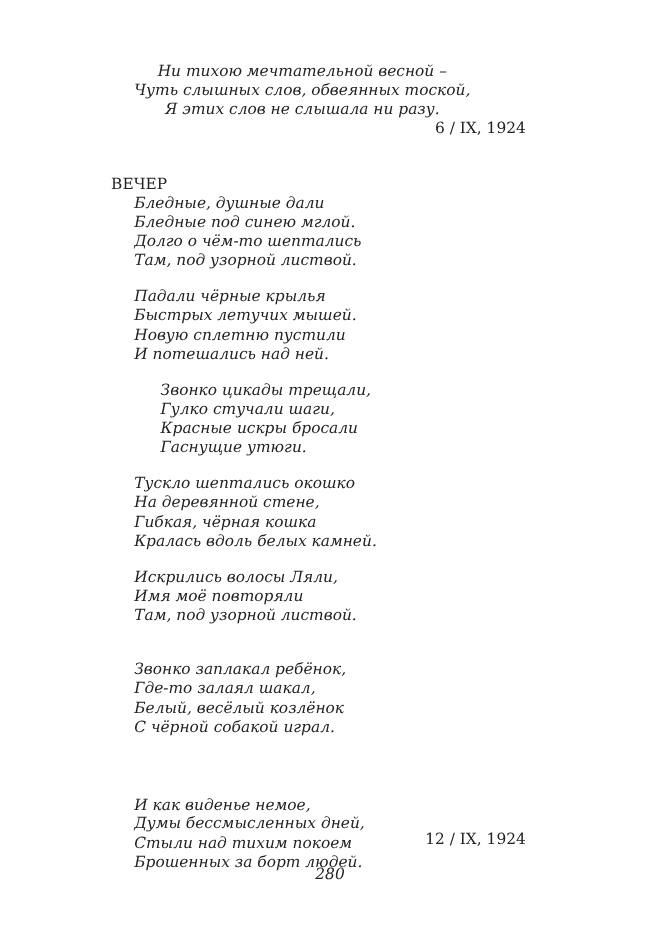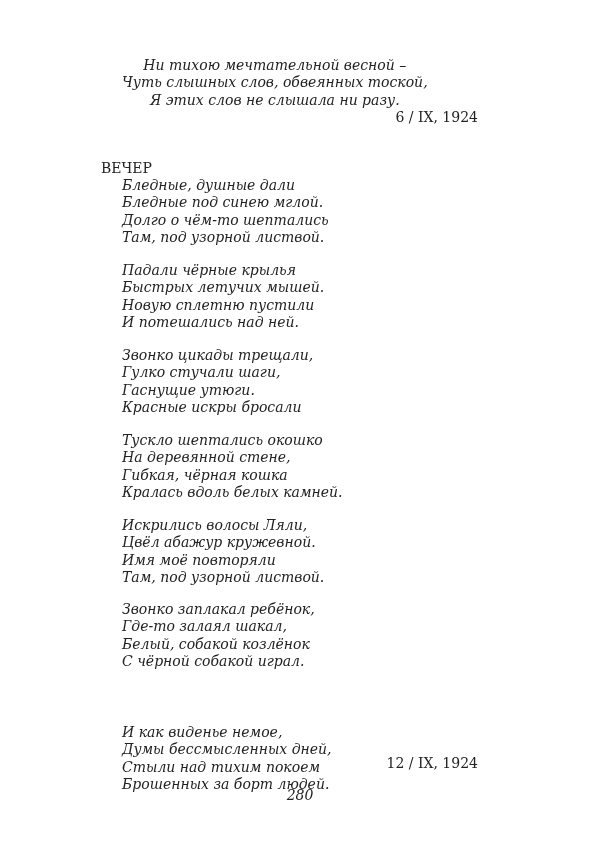--- a/index.html
+++ b/index.html
@@ -34,42 +34,41 @@
     <span class="line">Бледные под синею мглой.</span>
     <span class="line">Долго о чём-то шептались</span>
     <span class="line">Там, под узорной листвой.</span>
   </div>
   <div class="verse" style="top:262px;">
     <span class="line">Падали чёрные крылья</span>
     <span class="line">Быстрых летучих мышей.</span>
     <span class="line">Новую сплетню пустили</span>
     <span class="line">И потешались над ней.</span>
   </div>
-  <div class="verse" style="top:347px;">
+  <div class="verse" style="top:347px;margin-left:24px;">
     <span class="line">Звонко цикады трещали,</span>
     <span class="line">Гулко стучали шаги,</span>
+    <span class="line">Красные искры бросали</span>
     <span class="line">Гаснущие утюги.</span>
-    <span class="line">Красные искры бросали</span>
   </div>
   <div class="verse" style="top:432px;">
     <span class="line">Тускло шептались окошко</span>
     <span class="line">На деревянной стене,</span>
     <span class="line">Гибкая, чёрная кошка</span>
     <span class="line">Кралась вдоль белых камней.</span>
   </div>
   <div class="verse" style="top:517px;">
     <span class="line">Искрились волосы Ляли,</span>
-    <span class="line">Цвёл абажур кружевной.</span>
     <span class="line">Имя моё повторяли</span>
     <span class="line">Там, под узорной листвой.</span>
   </div>
   <div class="verse" style="top:601px;">
     <span class="line">Звонко заплакал ребёнок,</span>
     <span class="line">Где-то залаял шакал,</span>
-    <span class="line">Белый, собакой козлёнок</span>
+    <span class="line">Белый, весёлый козлёнок</span>
     <span class="line">С чёрной собакой играл.</span>
   </div>
   <div class="verse" style="top:724px;">
     <span class="line">И как виденье немое,</span>
     <span class="line">Думы бессмысленных дней,</span>
     <span class="line">Стыли над тихим покоем</span>
     <span class="line">Брошенных за борт людей.</span>
   </div>
   <div class="date" style="top:755px;">12 / IX, 1924</div>
 </div>

